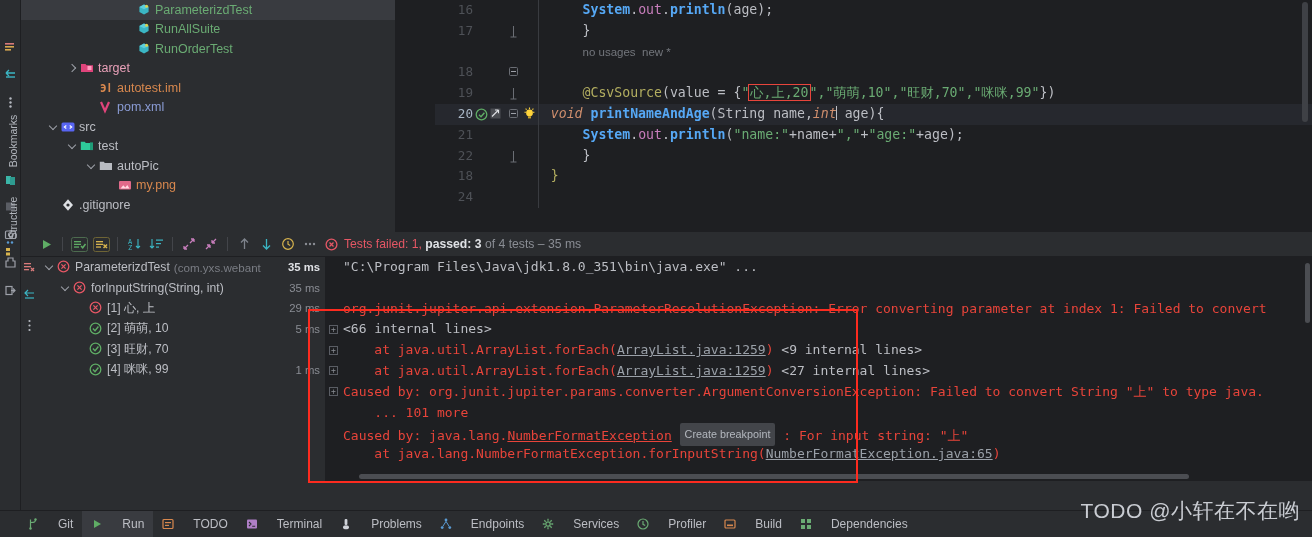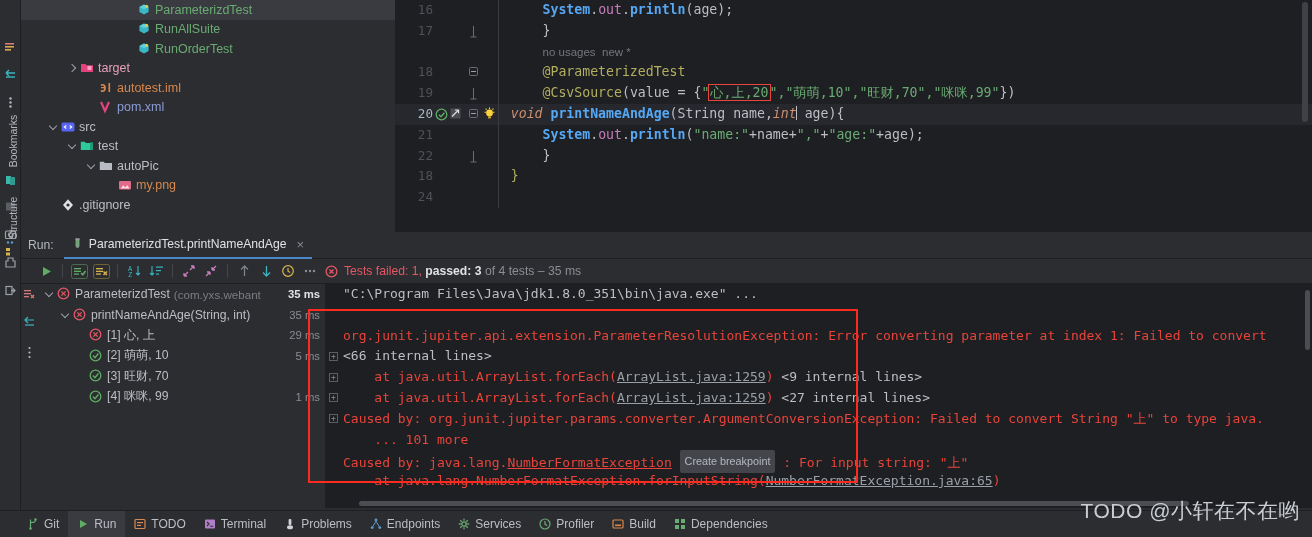--- a/index.html
+++ b/index.html
@@ -43,21 +43,21 @@
     width: 5px; height: 5px; border-right: 1.3px solid #9da0a8;
     border-bottom: 1.3px solid #9da0a8; transform: rotate(-45deg);
   }
   .chev.down::after { transform: rotate(45deg); left: 1.5px; top: 1.5px; }
   .ico { flex: 0 0 14px; width: 14px; height: 14px; margin-right: 4px; position: relative; }
   .lbl { line-height: 1; }
 
   
   .editor {
     position: absolute; left: 395px; top: 0; width: 917px; height: 232px;
-    background: #1e1f22; overflow: hidden;
+    background: #1e1f22; overflow: hidden; padding-left: 40px;
   }
   .gutter-bg {
     position: absolute; left: 0; top: 0; width: 74px; height: 232px; background: #1e1f22;
   }
   .code-line {
     position: relative; height: 20.8px; font-family: "DejaVu Sans Mono", monospace;
     font-size: 13.2px; white-space: pre; color: #bcbec4;
   }
   .code-line.cur { background: #26282e; }
   .lnum {
@@ -170,21 +170,21 @@
     border: 2px solid #fd2b1f; pointer-events: none; z-index: 40;
   }
 
   
   .statusbar {
     position: absolute; left: 0; bottom: 0; width: 1312px; height: 27px;
     background: #2b2d30; border-top: 1px solid #1e1f22;
     display: flex; align-items: center; padding-left: 18px; gap: 0;
   }
   .sb-item {
-    display: flex; align-items: center; gap: 5px; height: 27px;
+    display: flex; align-items: center; gap: 19px; height: 27px;
     padding: 0 9px; color: #bcbec4; font-size: 12px; white-space: nowrap;
   }
   .sb-item.active { background: #393b40; }
   .watermark {
     position: absolute; right: 12px; bottom: 12px;
     color: #c9ccd2; font-size: 21px; letter-spacing: 0.5px;
     font-family: "Liberation Sans", sans-serif;
   }
 
   
@@ -403,21 +403,21 @@
     <div class="gutter-bg"></div>
     <div id="editor-lines">
         <div class="code-line"><span class="lnum">16</span><span class="vline"></span><span class="ctext">        <span class="mth">System</span><span class="brace">.</span><span class="fld">out</span><span class="brace">.</span><span class="mth">println</span><span class="brace">(</span><span class="id">age</span><span class="brace">);</span></span></div>
         <div class="code-line"><span class="lnum">17</span><span class="fold"><svg width="9" height="12" viewBox="0 0 9 12">
               <path d="M4.5 0v11M1.5 11h6" stroke="#6b6e75" stroke-width="1"></path>
             </svg></span><span class="vline"></span><span class="ctext">        <span class="brace">}</span></span></div>
         <div class="code-line"><span class="lnum"></span><span class="vline"></span><span class="ctext">        <span class="hint">no usages&nbsp;&nbsp;new *</span></span></div>
         <div class="code-line"><span class="lnum">18</span><span class="fold"><svg width="9" height="9" viewBox="0 0 9 9">
               <rect x="0.5" y="0.5" width="8" height="8" rx="1" fill="none" stroke="#6b6e75"></rect>
               <rect x="2" y="4" width="5" height="1" fill="#9da0a8"></rect>
-            </svg></span><span class="vline"></span><span class="ctext">        <span class="ann">@ParameterizedTest</span></span></div>
+            </svg></span><span class="vline"></span></div>
         <div class="code-line"><span class="lnum">19</span><span class="fold"><svg width="9" height="12" viewBox="0 0 9 12">
               <path d="M4.5 0v11M1.5 11h6" stroke="#6b6e75" stroke-width="1"></path>
             </svg></span><span class="vline"></span><span class="ctext">        <span class="ann">@CsvSource</span><span class="brace">(</span><span class="id">value</span> <span class="brace">=</span> <span class="brace">{</span><span class="str">"</span><span class="csvbox"><span class="str">心,上,20</span></span><span class="str">","萌萌,10","旺财,70","咪咪,99"</span><span class="brace">})</span></span></div>
         <div class="code-line cur"><span class="lnum">20</span><span style="position:absolute;left:40px;top:4px"><svg width="13" height="13" viewBox="0 0 13 13">
               <circle cx="6.5" cy="6.5" r="5.3" fill="none" stroke="#5fad65" stroke-width="1.3"></circle>
               <path d="M4 6.7l2 2 3.4-4" stroke="#5fad65" stroke-width="1.4" fill="none"></path>
             </svg></span><span style="position:absolute;left:55px;top:4.5px"><svg width="11" height="11" viewBox="0 0 11 11">
               <rect x="0.5" y="0.5" width="10" height="10" fill="#4b4d52"></rect>
               <path d="M2 8.5L8.5 2M8.5 2H5M8.5 2v3.3" stroke="#dfe1e5" stroke-width="1.1" fill="none"></path>
             </svg></span><span style="position:absolute;left:88px;top:3px;z-index:5"><svg width="13" height="14" viewBox="0 0 13 14">
@@ -433,33 +433,20 @@
               <path d="M4.5 0v11M1.5 11h6" stroke="#6b6e75" stroke-width="1"></path>
             </svg></span><span class="vline"></span><span class="ctext">        <span class="brace">}</span></span></div>
         <div class="code-line"><span class="lnum">18</span><span class="vline"></span><span class="ctext">    <span class="ann">}</span></span></div>
         <div class="code-line"><span class="lnum">24</span><span class="vline"></span><span class="ctext"></span></div>
       </div>
     <div class="ed-scroll-v"></div>
   </div>
 
   <div class="runpanel">
 
-    <div class="run-tabbar">
-      <span class="run-label">Run:</span>
-      <div class="run-tab">
-        <span>
-          <svg width="11" height="13" viewBox="0 0 11 13">
-              <path d="M4 1h3v7a1.5 1.5 0 0 1-3 0z" fill="#5fad65" stroke="#9da0a8" stroke-width="0.8"></path>
-              <path d="M3.2 1h4.6" stroke="#9da0a8" stroke-width="1"></path>
-            </svg>
-        </span>
-        <span>ParameterizdTest.printNameAndAge</span>
-        <span class="tabclose">×</span>
-      </div>
-    </div>
 
     <div class="run-toolbar">
       <div class="tbtn">
         <svg width="13" height="13" viewBox="0 0 13 13">
             <path d="M3 2l8 4.5L3 11z" fill="#5fad65"></path>
           </svg>
       </div>
       <div class="tsep"></div>
       <div class="tbtn">
         <svg width="17" height="15" viewBox="0 0 17 15">
@@ -590,21 +577,21 @@
             </div>
             <div class="trow">
               <span style="display:inline-block;width:22px"></span>
               <span class="chev down"></span>
               <span class="ico">
                 <svg width="13" height="13" viewBox="0 0 13 13">
                   <circle cx="6.5" cy="6.5" r="5.3" fill="none" stroke="#e55765" stroke-width="1.3"></circle>
                   <path d="M4.4 4.4l4.2 4.2M8.6 4.4l-4.2 4.2" stroke="#e55765" stroke-width="1.3"></path>
                 </svg>
               </span>
-              <span>printNameAndAge(String, int)</span>
+              <span>forInputString(String, int)</span>
               <span class="tms">35 ms</span>
             </div>
             <div class="trow">
               <span style="display:inline-block;width:38px"></span>
               <span style="display:inline-block;width:13px"></span>
               <span class="ico">
                 <svg width="13" height="13" viewBox="0 0 13 13">
                   <circle cx="6.5" cy="6.5" r="5.3" fill="none" stroke="#e55765" stroke-width="1.3"></circle>
                   <path d="M4.4 4.4l4.2 4.2M8.6 4.4l-4.2 4.2" stroke="#e55765" stroke-width="1.3"></path>
                 </svg>

